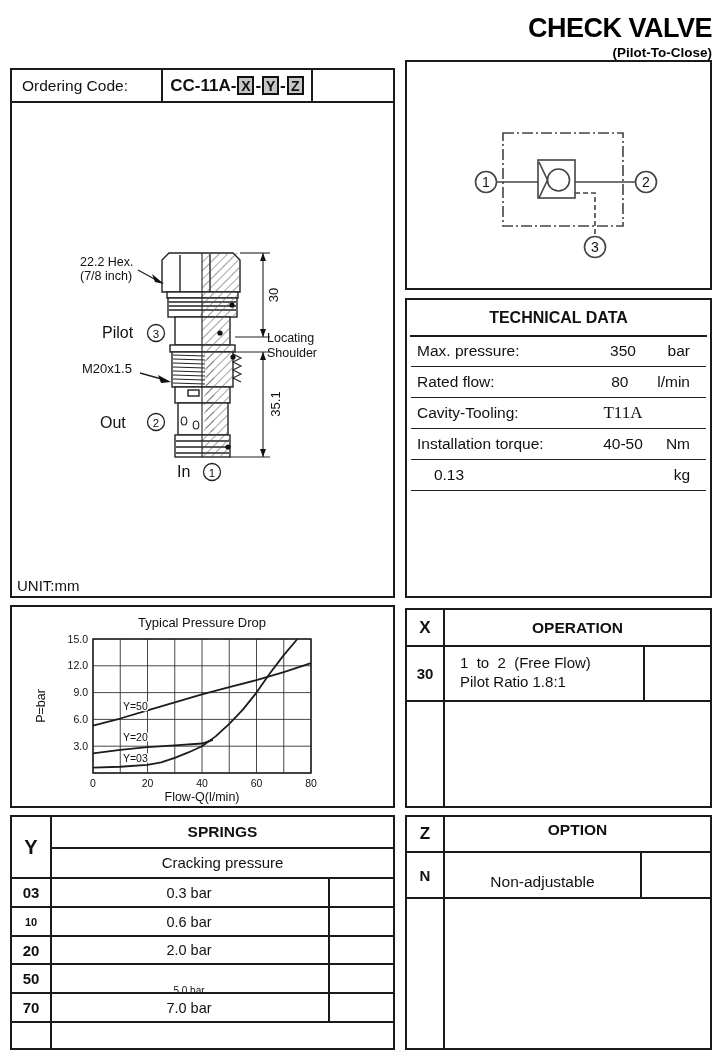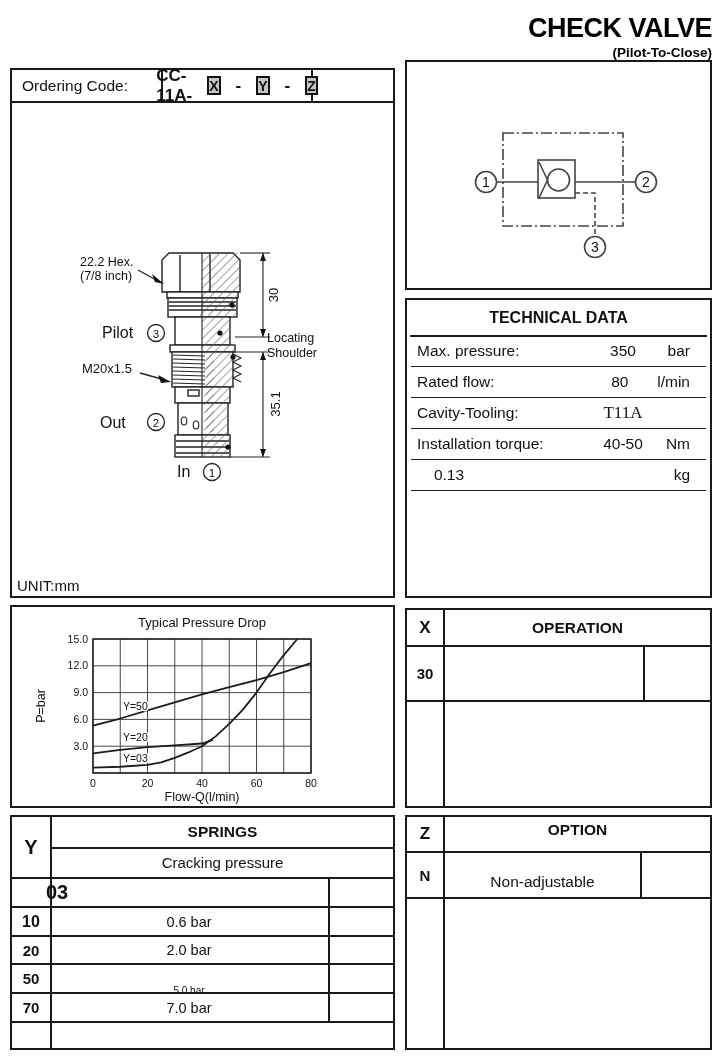--- a/index.html
+++ b/index.html
@@ -17,21 +17,21 @@
   .vline { position: absolute; background: #1a1a1a; width: 1.7px; }
 
   
   .title-block { position: absolute; top: 13px; right: 3px; text-align: right; }
   .main-title { font-size: 27px; font-weight: bold; letter-spacing: -0.5px; color:#000; }
   .sub-title { font-size: 13.5px; font-weight: bold; margin-top: 1px; color:#000; }
 
   
   .order-row { position: absolute; top: 0; left: 0; right: 0; height: 33px; display: flex; border-bottom: 2px solid #1a1a1a; background:#fff; z-index: 2; }
   .order-label { width: 151px; border-right: 2px solid #1a1a1a; display:flex; align-items:center; padding-left: 10px; font-size: 15.5px; }
-  .order-code { width: 150px; border-right: 2px solid #1a1a1a; display:flex; align-items:center; justify-content:center; font-size: 17px; font-weight: bold; gap: 15px; }
+  .order-code { width: 150px; border-right: 2px solid #1a1a1a; display:flex; align-items:center; justify-content:center; font-size: 17px; font-weight: bold; gap: 1px; }
   .order-spare { flex: 1; }
   .code-box { display:inline-flex; align-items:center; justify-content:center; background:#c6c6c6; border:2px solid #111; width:17px; height:19px; font-size:14px; font-weight:bold; }
 
   .unit-note { position:absolute; left:5px; bottom:2px; font-size:15px; }
 
   
   .tech-title { position:absolute; top:0; left:0; right:0; height:35px; font-size:16px; font-weight:bold; display:flex; align-items:center; justify-content:center; }
   .tech-rows { position:absolute; top:36px; left:4px; right:4px; }
   .tech-row { height:31px; display:flex; align-items:center; border-bottom:1.4px solid #222; font-size:15.5px; }
   .tech-row .t-label { width:174px; padding-left:6px; }
@@ -276,37 +276,42 @@
         <text x="33" y="99" font-size="12.5" text-anchor="middle" transform="rotate(-90 33 99)">P=bar</text>
       </svg>
   </div>
 
   <div class="box" style="left:405px;top:608px;width:307px;height:200px;">
     <div class="vline" style="left:36px;top:0;height:196px;"></div>
     <div class="abs flexc code-col-label" style="left:0;top:0;width:36px;height:35px;font-size:17px;">X</div>
     <div class="abs flexc bold" style="left:38px;top:0;right:0;height:35px;font-size:15.5px;">OPERATION</div>
     <div class="hline" style="top:35px;left:0;right:0;height:1.7px;"></div>
     <div class="abs flexc bold" style="left:0;top:37px;width:36px;height:53px;font-size:15px;">30</div>
+    <div class="abs" style="left:53px;top:44px;width:185px;">
+      <div class="op-lines">1  to  2  (Free Flow)</div>
+      <div class="op-lines">Pilot Ratio 1.8:1</div>
+    </div>
     <div class="vline" style="left:236px;top:37px;height:53px;width:1.5px;"></div>
     <div class="hline" style="top:90px;left:0;right:0;"></div>
   </div>
 
   <div class="box" style="left:10px;top:815px;width:385px;height:235px;">
     <div class="vline" style="left:38px;top:0;height:231px;"></div>
     <div class="abs flexc code-col-label" style="left:0;top:0;width:38px;height:60px;font-size:20px;">Y</div>
     <div class="abs flexc bold" style="left:40px;top:0;right:0;height:30px;font-size:15.5px;">SPRINGS</div>
     <div class="hline" style="top:30px;left:40px;right:0;"></div>
     <div class="abs flexc" style="left:40px;top:31px;right:0;height:29px;font-size:15px;">Cracking pressure</div>
     <div class="hline" style="top:60px;left:0;right:0;height:1.7px;"></div>
 
-    <div class="abs flexc bold" style="left:0;top:62px;width:38px;height:27px;font-size:20px;margin-left:26px;">03</div>
+    <div class="abs flexc bold" style="left:0;top:62px;width:38px;height:27px;font-size:15px;">03</div>
+    <div class="abs flexc" style="left:40px;top:62px;width:274px;height:27px;font-size:14.5px;">0.3 bar</div>
     <div class="vline" style="left:316px;top:61px;height:28px;width:1.5px;"></div>
     <div class="hline" style="top:89px;left:0;right:0;"></div>
 
-    <div class="abs flexc bold" style="left:0;top:91px;width:38px;height:27px;font-size:16px;">10</div>
+    <div class="abs flexc bold" style="left:0;top:91px;width:38px;height:27px;font-size:11px;">10</div>
     <div class="abs flexc" style="left:40px;top:91px;width:274px;height:27px;font-size:14.5px;">0.6 bar</div>
     <div class="vline" style="left:316px;top:90px;height:28px;width:1.5px;"></div>
     <div class="hline" style="top:118px;left:0;right:0;"></div>
 
     <div class="abs flexc bold" style="left:0;top:120px;width:38px;height:26px;font-size:15px;">20</div>
     <div class="abs flexc" style="left:40px;top:120px;width:274px;height:26px;font-size:14.5px;">2.0 bar</div>
     <div class="vline" style="left:316px;top:119px;height:28px;width:1.5px;"></div>
     <div class="hline" style="top:146px;left:0;right:0;"></div>
 
     <div class="abs flexc bold" style="left:0;top:148px;width:38px;height:27px;font-size:15px;">50</div>

